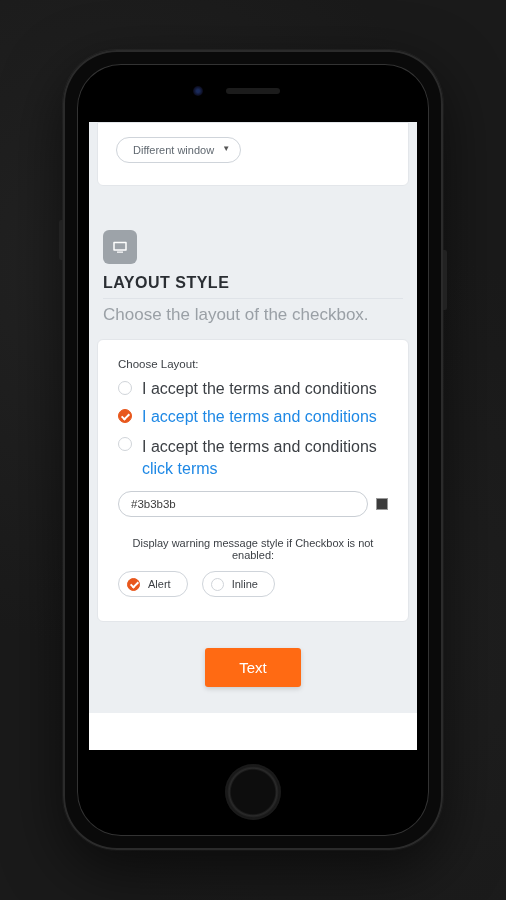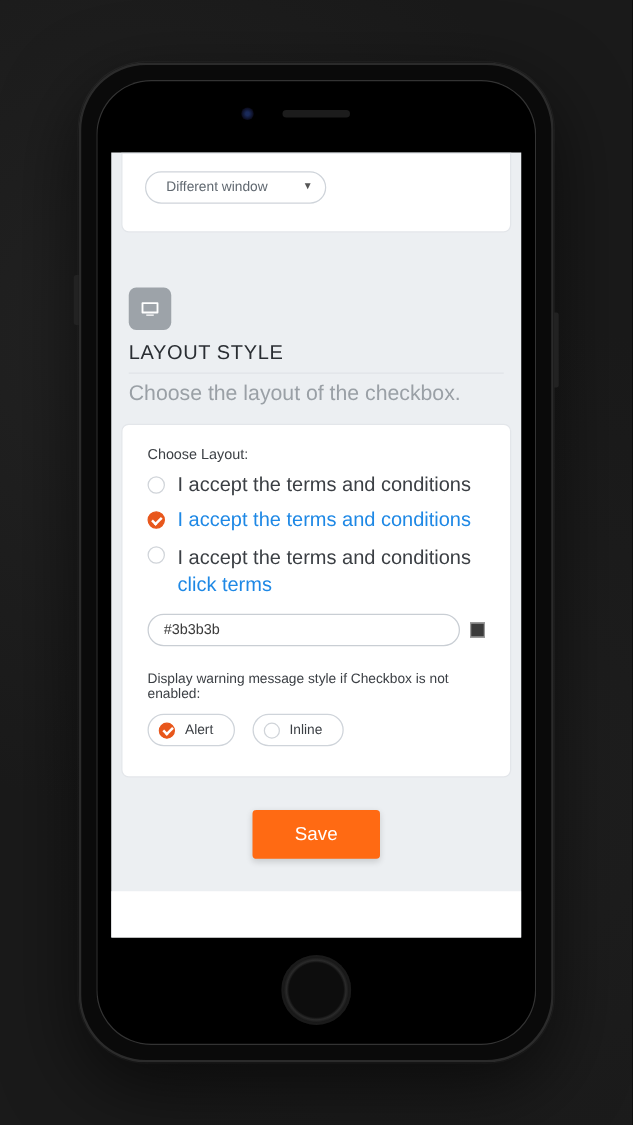--- a/index.html
+++ b/index.html
@@ -93,42 +93,42 @@
   .select-pill {
     display: inline-flex;
     align-items: flex-start;
     border: 1px solid #cfd4da;
     border-radius: 18px;
     padding: 6px 10px 6px 16px;
     font-size: 11px;
     color: #606870;
     background: #fff;
     cursor: pointer;
-    gap: 28px;
+    gap: 8px;
   }
   .select-pill .caret {
     font-size: 8px;
     color: #555;
   }
 
   
   .section-head {
     margin: 44px 14px 10px;
   }
   .icon-tile {
     width: 34px; height: 34px;
     background: #9da3a9;
     border-radius: 6px;
     display: flex; align-items: center; justify-content: center;
     margin-bottom: 10px;
   }
   .icon-tile svg { width: 18px; height: 18px; fill: #fff; }
   .section-title {
     font-size: 16px;
-    font-weight: 400;
+    font-weight: 700;
     color: #2a2e33;
     letter-spacing: 0.5px;
     border-bottom: 1px solid #dfe3e8;
     padding-bottom: 6px;
     margin-bottom: 6px;
   }
   .section-sub {
     font-size: 17px;
     color: #9aa0a6;
   }
@@ -197,20 +197,21 @@
   .swatch {
     width: 12px; height: 12px;
     background: #3b3b3b;
     border: 1px solid #999;
   }
 
   .warn-label {
     font-size: 11px;
     color: #3b3f44;
     margin: 20px 0 10px;
+    text-align: center;
   }
   .pill-group { display: flex; gap: 14px; }
   .pill {
     display: inline-flex;
     align-items: center;
     gap: 8px;
     border: 1px solid #cfd4da;
     border-radius: 16px;
     padding: 5px 16px 5px 8px;
     font-size: 11px;
@@ -301,21 +302,21 @@
             <span>Alert</span>
           </div>
           <div class="pill">
             <span class="radio"></span>
             <span>Inline</span>
           </div>
         </div>
       </div>
 
       <div class="save-row">
-        <button class="save-btn">Save</button>
+        <button class="save-btn">Text</button>
       </div>
 
       <div class="footer-white"></div>
     </div>
 
     <div class="home-btn"></div>
   </div>
 </div>
 
 </body></html>

